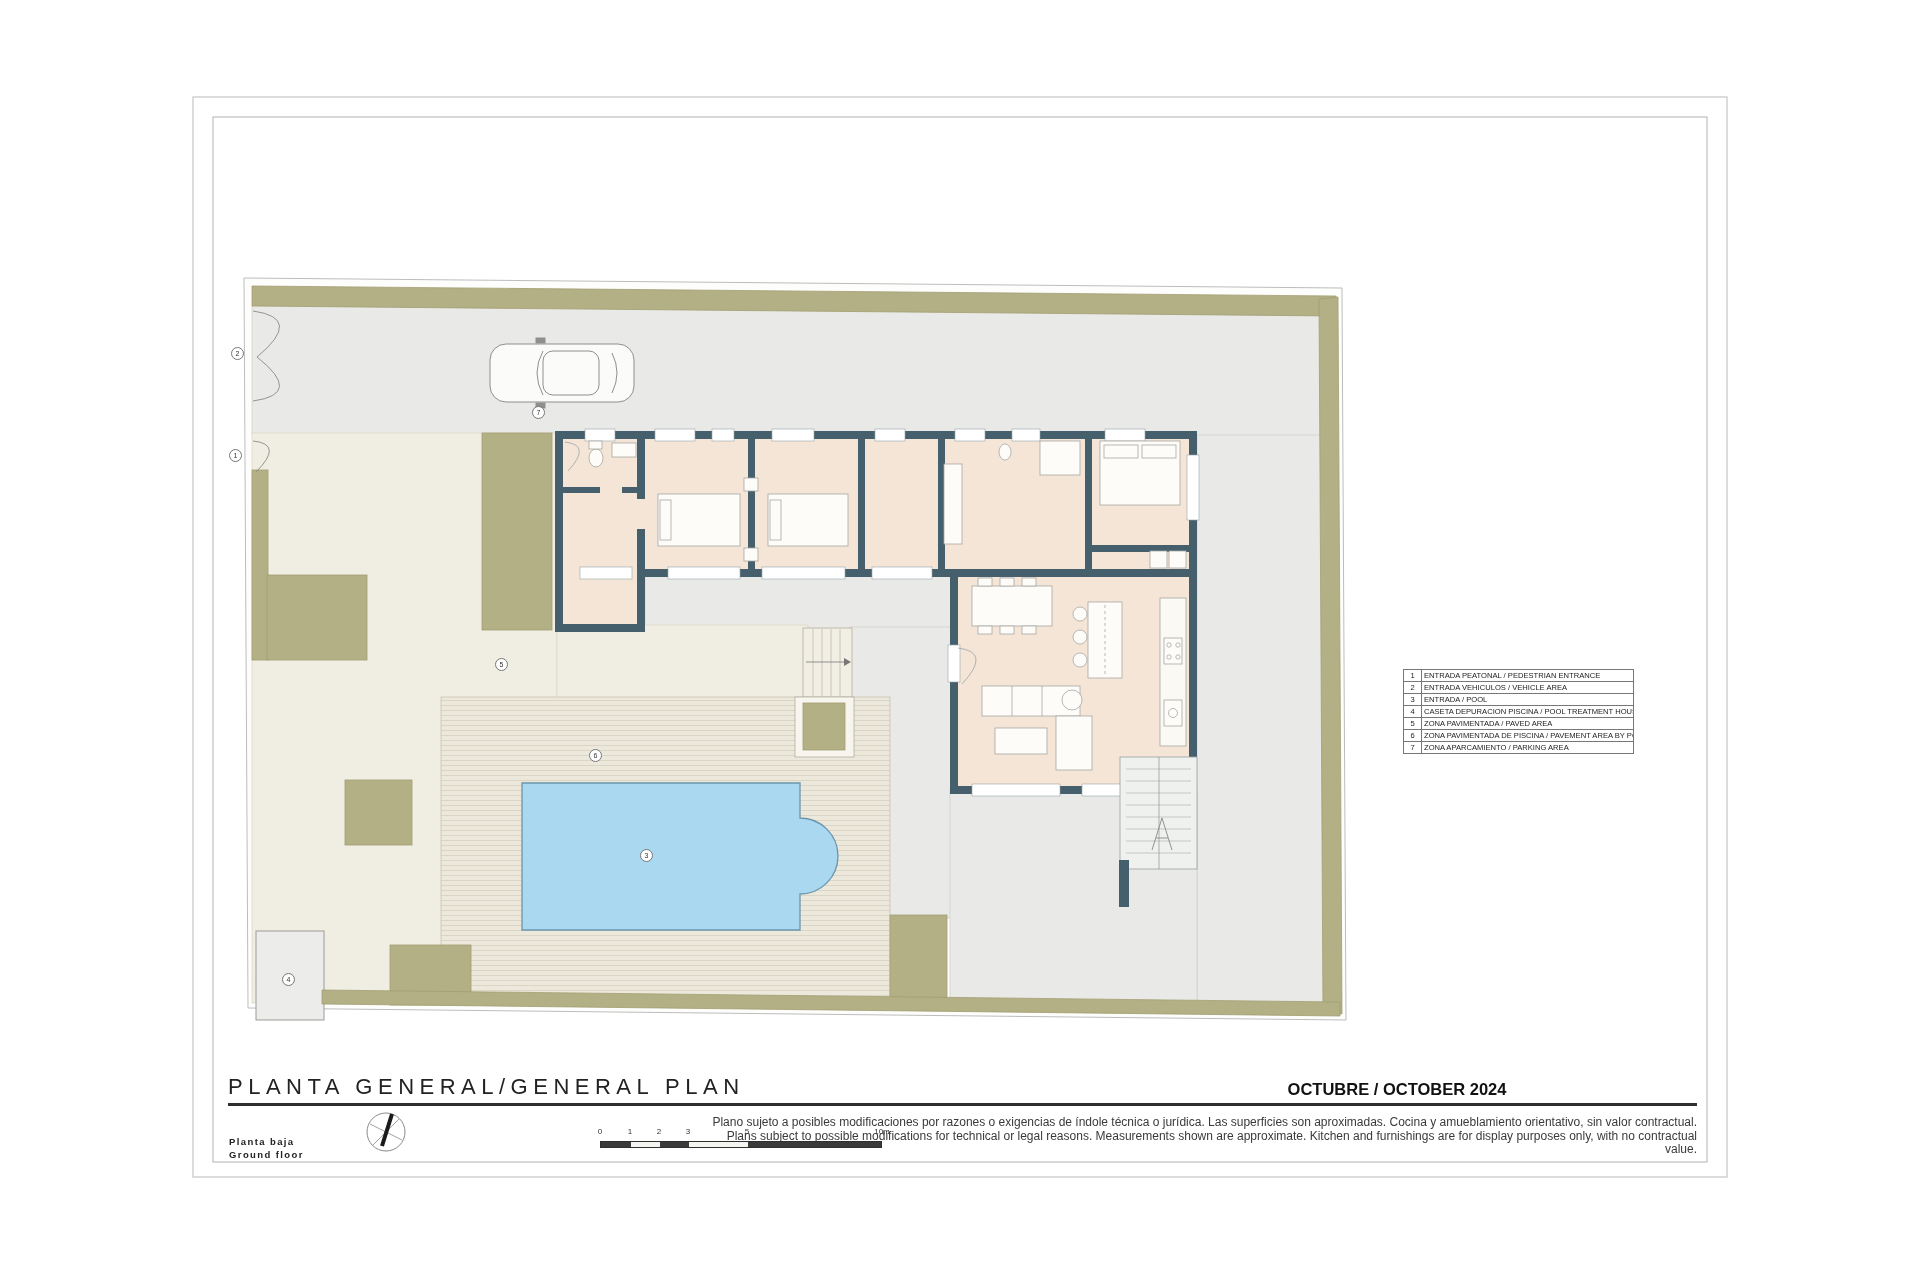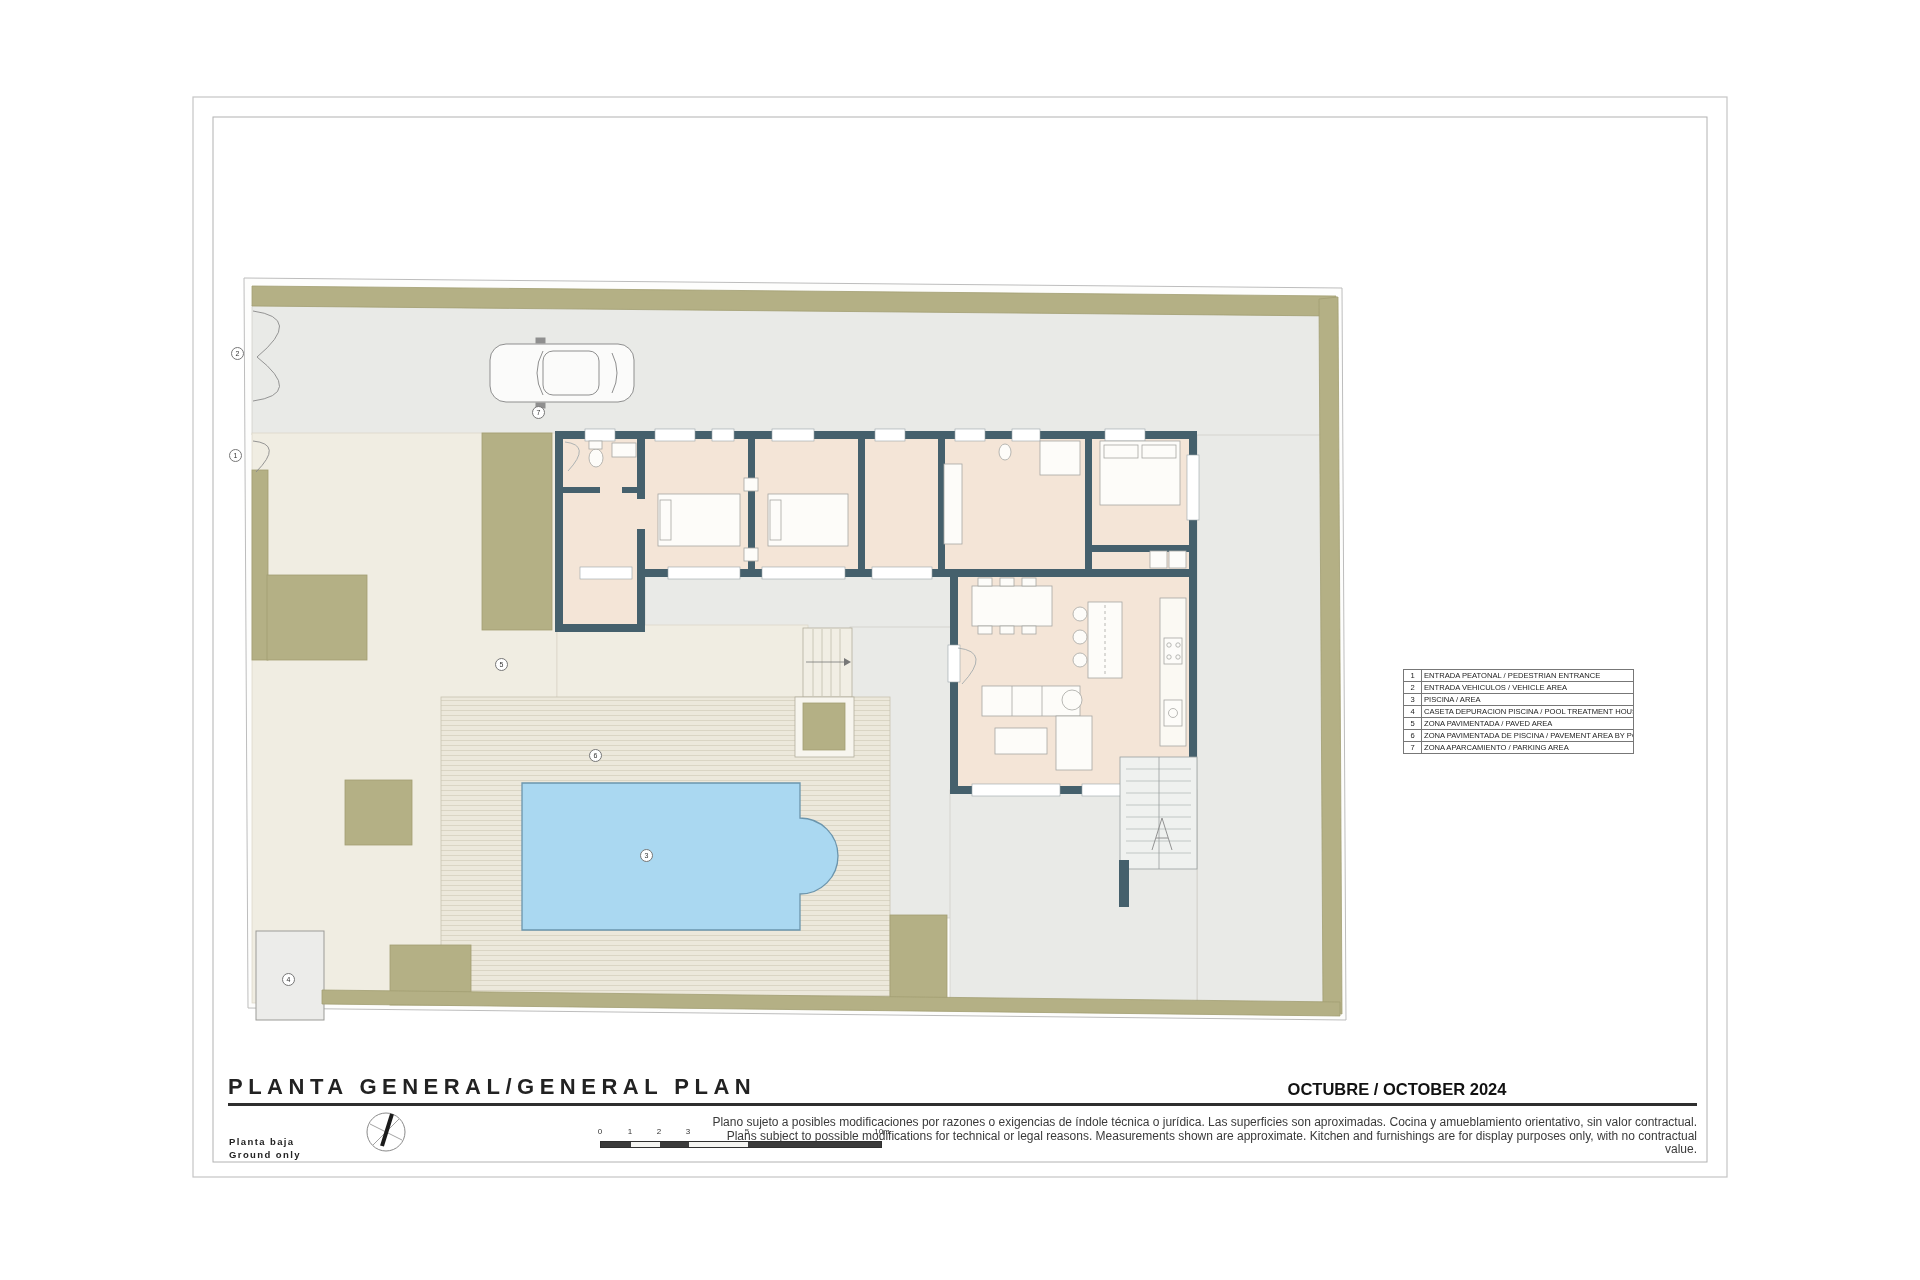--- a/index.html
+++ b/index.html
@@ -1,20 +1,20 @@
 <!DOCTYPE html>
 <html><head>
 <meta charset="utf-8">
 <style>
   html,body{margin:0;padding:0;background:#ffffff;}
   #canvas{position:relative;width:1920px;height:1280px;background:#ffffff;overflow:hidden;
           font-family:"Liberation Sans",sans-serif;}
   #plan-svg{position:absolute;left:0;top:0;width:1920px;height:1280px;}
   .abs{position:absolute;}
-  .title{left:228px;top:1074px;font-size:22px;letter-spacing:5.5px;color:#222;font-weight:700;}
+  .title{left:228px;top:1074px;font-size:22px;letter-spacing:5.5px;color:#222;font-weight:400;}
   .floor{left:229px;top:1116px;font-size:9.5px;font-weight:bold;letter-spacing:1.4px;color:#222;line-height:13px;margin-top:19px;}
   .date{left:1097px;top:1080px;width:600px;text-align:center;font-size:16.5px;font-weight:bold;color:#111;}
   .disc{left:697px;top:1116px;width:1000px;text-align:right;font-size:12px;color:#3a3a3a;line-height:13.5px;}
   .legend{left:1403px;top:669px;width:231px;border-collapse:collapse;table-layout:fixed;}
   .legend td{border:1px solid #777;height:11px;font-size:7.6px;color:#222;padding:0 2px;white-space:nowrap;overflow:hidden;background:#fff;}
   .legend td.n{width:13px;text-align:center;}
   .marker{width:13px;height:13px;border:1px solid #777;border-radius:50%;background:#fff;
           font-size:7px;color:#333;display:flex;align-items:center;justify-content:center;box-sizing:border-box;}
   .sb-wrap{left:600px;top:1141px;width:282px;height:7px;border:1px solid #2f2f2f;box-sizing:border-box;display:flex;}
   .sb-seg{height:100%;}
@@ -228,21 +228,21 @@
     <tr>
           <td class="n">1</td>
           <td>ENTRADA PEATONAL / PEDESTRIAN ENTRANCE</td>
         </tr>
     <tr>
           <td class="n">2</td>
           <td>ENTRADA VEHICULOS / VEHICLE AREA</td>
         </tr>
     <tr>
           <td class="n">3</td>
-          <td>PISCINA / AREA</td>
+          <td>ENTRADA / POOL</td>
         </tr>
     <tr>
           <td class="n">4</td>
           <td>CASETA DEPURACION PISCINA / POOL TREATMENT HOUSE</td>
         </tr>
     <tr>
           <td class="n">5</td>
           <td>ZONA PAVIMENTADA / PAVED AREA</td>
         </tr>
     <tr>
@@ -253,21 +253,21 @@
           <td class="n">7</td>
           <td>ZONA APARCAMIENTO / PARKING AREA</td>
         </tr>
   </tbody>
 </table>
 
 <div class="abs title">PLANTA GENERAL/GENERAL PLAN</div>
 
 <div class="abs floor">
   <div>Planta baja</div>
-  <div>Ground only</div>
+  <div>Ground floor</div>
 </div>
 <div class="abs date">OCTUBRE / OCTOBER 2024</div>
 <div class="abs disc">
   <div>Plano sujeto a posibles modificaciones por razones o exigencias de índole técnica o jurídica. Las superficies son aproximadas. Cocina y amueblamiento orientativo, sin valor contractual.</div>
   <div>Plans subject to possible modifications for technical or legal reasons. Measurements shown are approximate. Kitchen and furnishings are for display purposes only, with no contractual value.</div>
 </div>
 
 <div class="abs sb-wrap">
   <div class="sb-seg sb-d" style="width:30px;"></div>
   <div class="sb-seg sb-l" style="width:29px;"></div>

